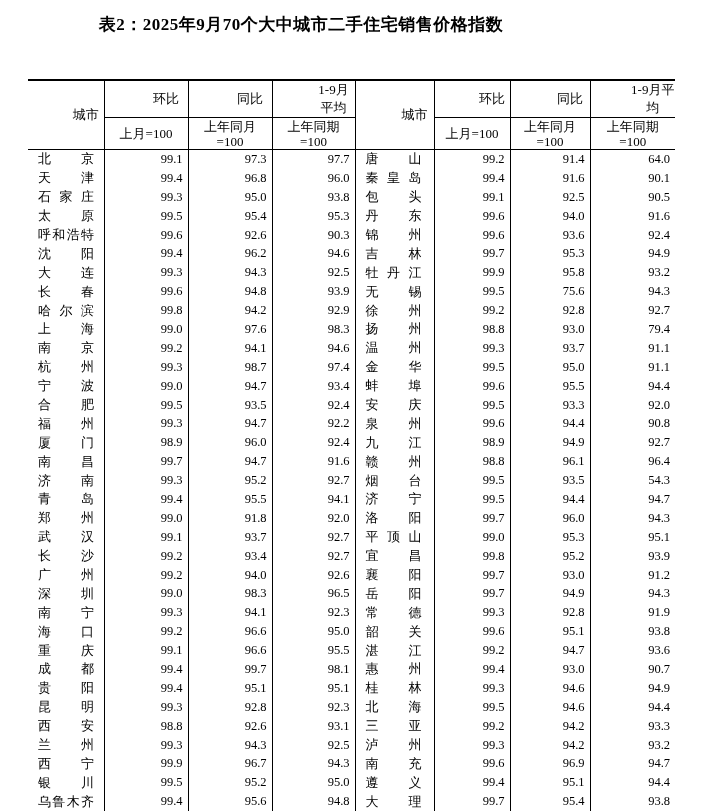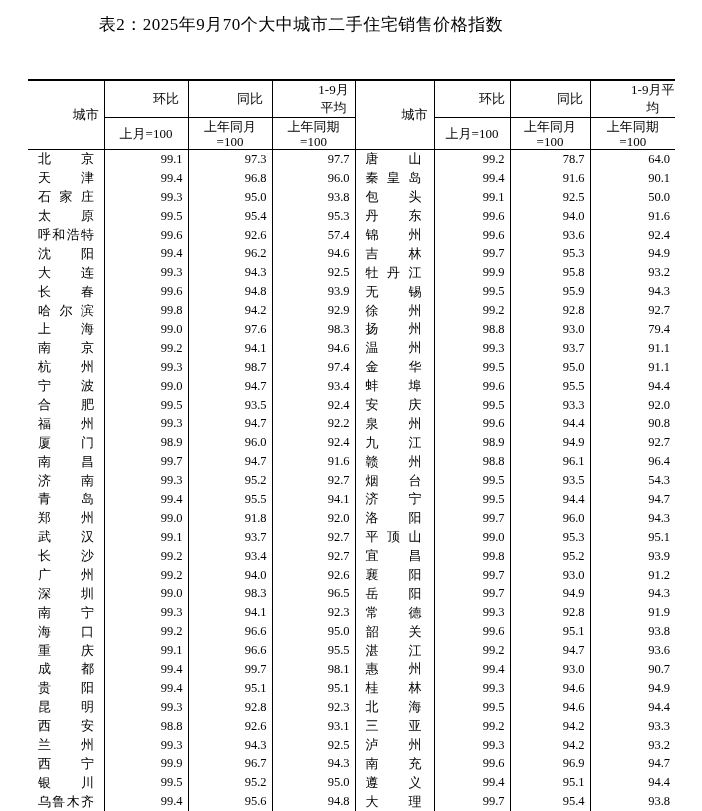--- a/index.html
+++ b/index.html
@@ -15,21 +15,21 @@
     overflow: hidden;
     font-family: "Liberation Serif", "DejaVu Serif", serif;
   }
   .page-title {
     position: absolute;
     top: 13px;
     left: 0;
     width: 602px;
     text-align: center;
     font-size: 17px;
-    font-weight: normal;
+    font-weight: bold;
     letter-spacing: 0.5px;
   }
   table.idx {
     position: absolute;
     left: 28px;
     top: 79px;
     width: 647px;
     table-layout: fixed;
     border-collapse: collapse;
     border-top: 2px solid #000;
@@ -120,58 +120,58 @@
     </tr>
   </thead>
   <tbody>
       <tr>
         <td class="city first-col"><span class="jc">北京</span></td>
         <td class="num">99.1</td>
         <td class="num">97.3</td>
         <td class="num">97.7</td>
         <td class="city"><span class="jc">唐山</span></td>
         <td class="num">99.2</td>
-        <td class="num">78.7</td>
+        <td class="num">91.4</td>
         <td class="num">64.0</td>
       </tr>
       <tr>
         <td class="city first-col"><span class="jc">天津</span></td>
         <td class="num">99.4</td>
         <td class="num">96.8</td>
         <td class="num">96.0</td>
         <td class="city"><span class="jc">秦皇岛</span></td>
         <td class="num">99.4</td>
         <td class="num">91.6</td>
         <td class="num">90.1</td>
       </tr>
       <tr>
         <td class="city first-col"><span class="jc">石家庄</span></td>
         <td class="num">99.3</td>
         <td class="num">95.0</td>
         <td class="num">93.8</td>
         <td class="city"><span class="jc">包头</span></td>
         <td class="num">99.1</td>
         <td class="num">92.5</td>
-        <td class="num">50.0</td>
+        <td class="num">90.5</td>
       </tr>
       <tr>
         <td class="city first-col"><span class="jc">太原</span></td>
         <td class="num">99.5</td>
         <td class="num">95.4</td>
         <td class="num">95.3</td>
         <td class="city"><span class="jc">丹东</span></td>
         <td class="num">99.6</td>
         <td class="num">94.0</td>
         <td class="num">91.6</td>
       </tr>
       <tr>
         <td class="city first-col"><span class="jc">呼和浩特</span></td>
         <td class="num">99.6</td>
         <td class="num">92.6</td>
-        <td class="num">57.4</td>
+        <td class="num">90.3</td>
         <td class="city"><span class="jc">锦州</span></td>
         <td class="num">99.6</td>
         <td class="num">93.6</td>
         <td class="num">92.4</td>
       </tr>
       <tr>
         <td class="city first-col"><span class="jc">沈阳</span></td>
         <td class="num">99.4</td>
         <td class="num">96.2</td>
         <td class="num">94.6</td>
@@ -190,21 +190,21 @@
         <td class="num">95.8</td>
         <td class="num">93.2</td>
       </tr>
       <tr>
         <td class="city first-col"><span class="jc">长春</span></td>
         <td class="num">99.6</td>
         <td class="num">94.8</td>
         <td class="num">93.9</td>
         <td class="city"><span class="jc">无锡</span></td>
         <td class="num">99.5</td>
-        <td class="num">95.9</td>
+        <td class="num">75.6</td>
         <td class="num">94.3</td>
       </tr>
       <tr>
         <td class="city first-col"><span class="jc">哈尔滨</span></td>
         <td class="num">99.8</td>
         <td class="num">94.2</td>
         <td class="num">92.9</td>
         <td class="city"><span class="jc">徐州</span></td>
         <td class="num">99.2</td>
         <td class="num">92.8</td>

